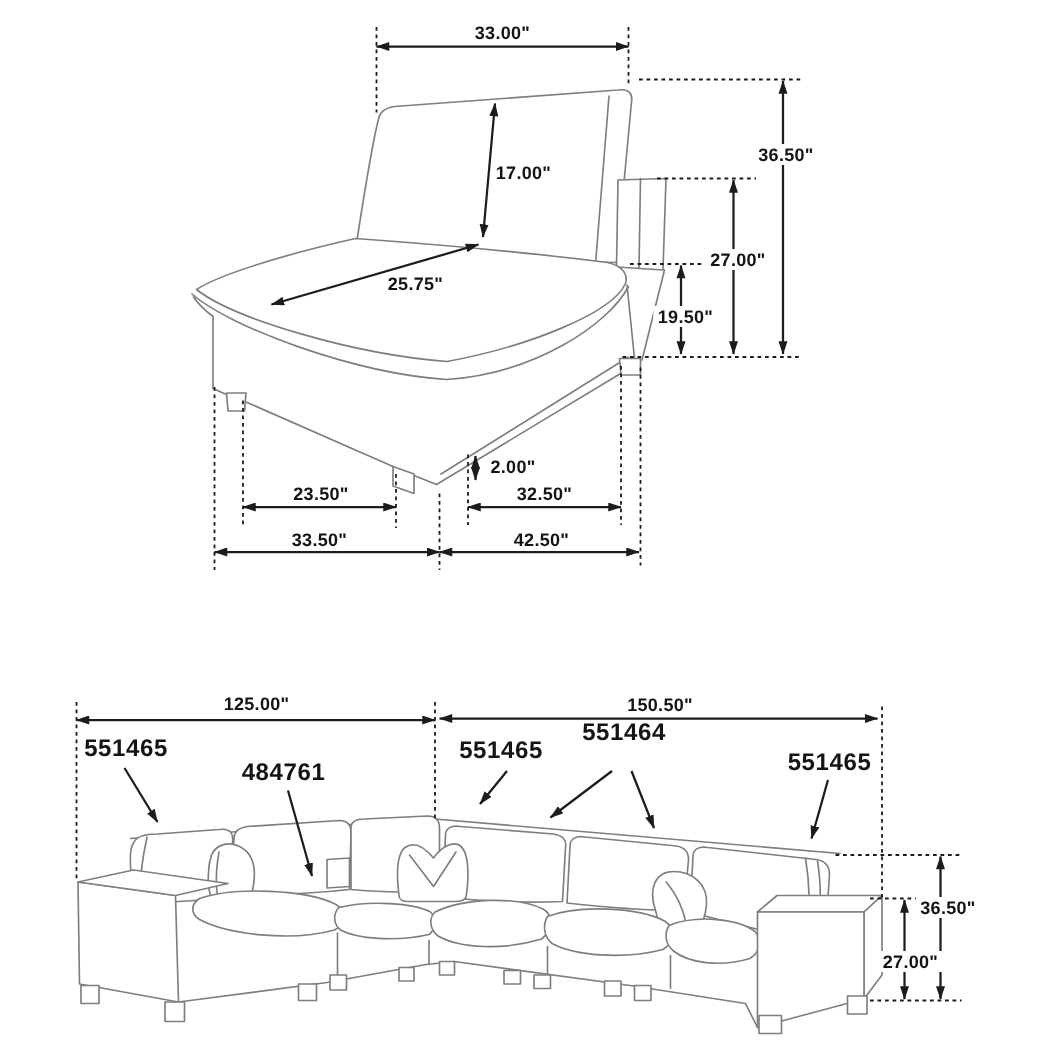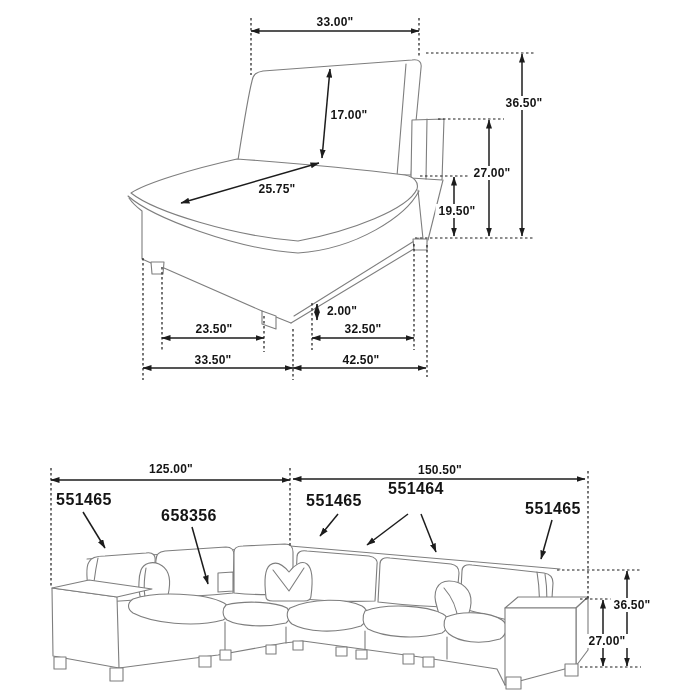--- a/index.html
+++ b/index.html
@@ -163,18 +163,18 @@
   <span class="lbl" style="left:363px;top:329px;">32.50"</span>
   <span class="lbl" style="left:213px;top:360px;">33.50"</span>
   <span class="lbl" style="left:361px;top:360px;">42.50"</span>
 
   <span class="lbl" style="left:171px;top:469px;">125.00"</span>
   <span class="lbl" style="left:440px;top:470px;">150.50"</span>
   <span class="lbl mask" style="left:632px;top:605px;">36.50"</span>
   <span class="lbl mask" style="left:607px;top:641px;">27.00"</span>
 
   <span class="lbl sku" style="left:84px;top:500px;">551465</span>
-  <span class="lbl sku" style="left:189px;top:516px;">658356</span>
+  <span class="lbl sku" style="left:189px;top:516px;">484761</span>
   <span class="lbl sku" style="left:334px;top:501px;">551465</span>
   <span class="lbl sku" style="left:416px;top:489px;">551464</span>
   <span class="lbl sku" style="left:553px;top:509px;">551465</span>
 
 </div>
 
 </body></html>

